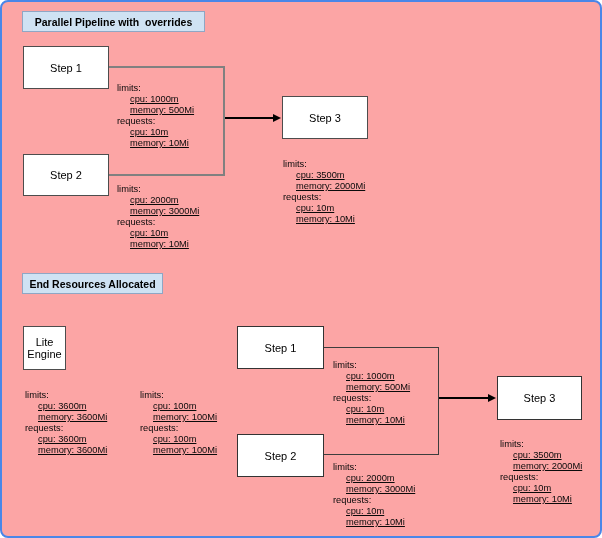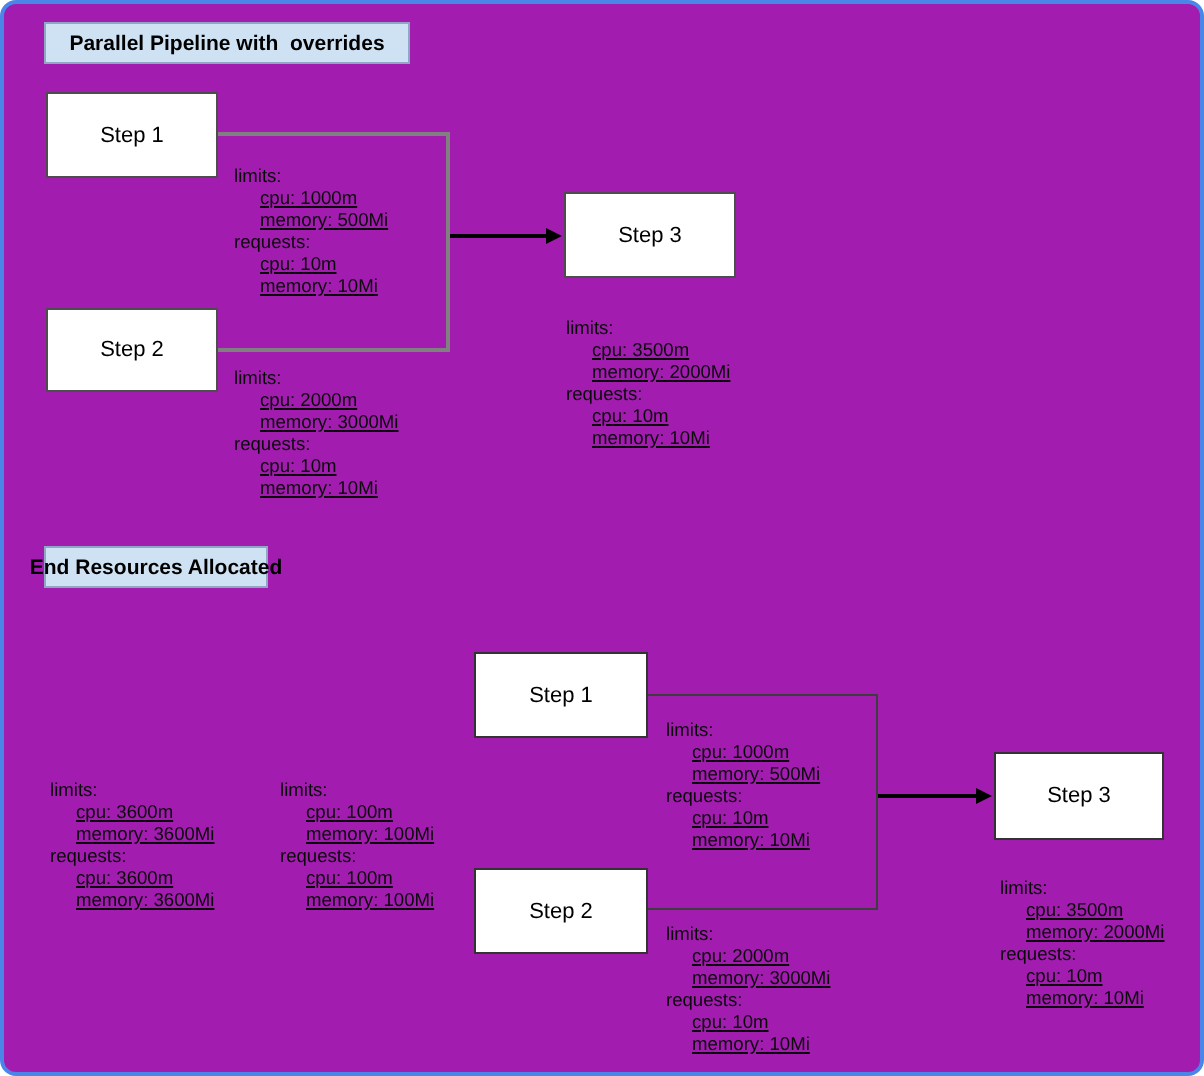--- a/index.html
+++ b/index.html
@@ -1,17 +1,17 @@
 <!DOCTYPE html>
 <html><head>
 <meta charset="utf-8">
 <style>
   html,body { margin:0; padding:0; background:#fff; }
   .canvas {
-    position:relative; width:602px; height:538px; background:#a21caf;
+    position:relative; width:602px; height:538px; background:#fca5a5;
     border:2px solid #4a86e8; border-radius:8px; box-sizing:border-box;
     font-family:"Liberation Sans", sans-serif; color:#000; overflow:hidden;
   }
   .title-box {
     position:absolute; background:#cfe2f3; border:1px solid #8fa6c4;
     display:flex; align-items:center; justify-content:center;
     font-weight:bold; font-size:10.5px; white-space:pre; box-sizing:border-box;
     color:#000;
   }
   .node {
@@ -80,22 +80,26 @@
 
   <div class="res" style="left:281px; top:157px;">
     <div>limits:</div>
     <div class="ind">cpu: 3500m</div>
     <div class="ind">memory: 2000Mi</div>
     <div>requests:</div>
     <div class="ind">cpu: 10m</div>
     <div class="ind">memory: 10Mi</div>
   </div>
 
-  <div class="title-box" style="left:20px; top:271px; width:112px; height:21px;">End Resources Allocated</div>
+  <div class="title-box" style="left:20px; top:271px; width:141px; height:21px;">End Resources Allocated</div>
 
+  <div class="node" style="left:21px; top:324px; width:43px; height:44px;">
+    <div>Lite</div>
+    <div>Engine</div>
+  </div>
 
 
   <div class="node thin" style="left:235px; top:324px; width:87px; height:43px;">
     <div>Step 1</div>
   </div>
 
   <div class="node thin" style="left:235px; top:432px; width:87px; height:43px;">
     <div>Step 2</div>
   </div>
 

